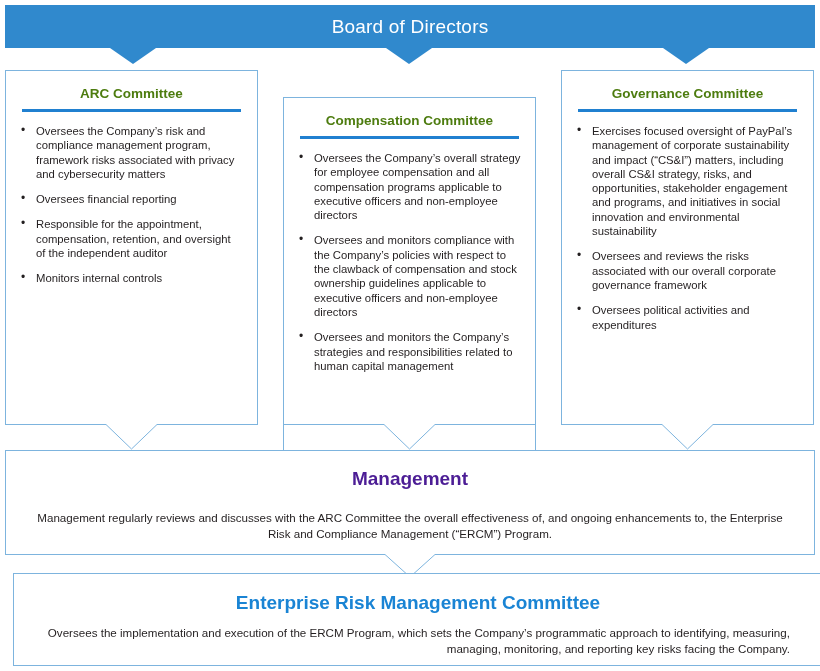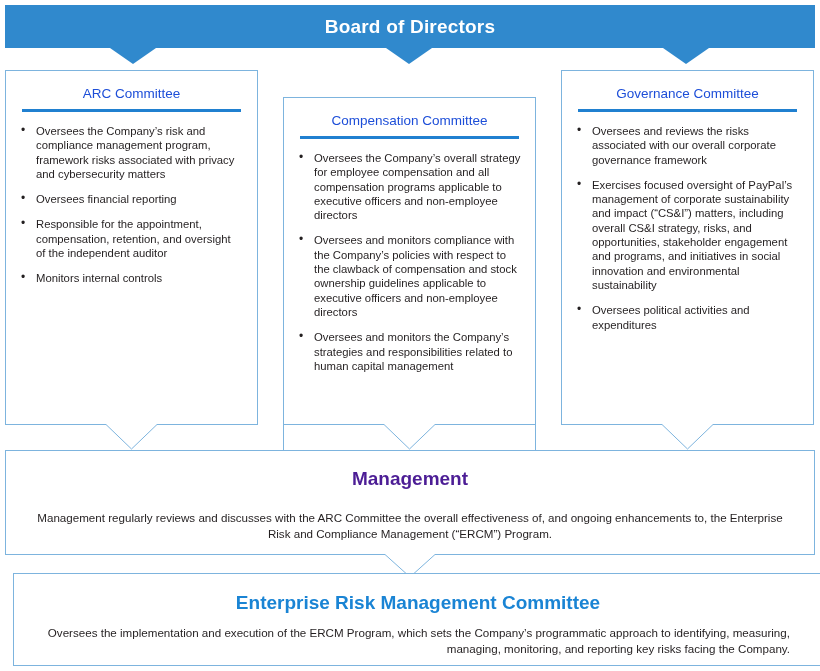--- a/index.html
+++ b/index.html
@@ -24,21 +24,21 @@
     width: 810px;
     height: 43px;
     background: #3089cd;
     display: flex;
     align-items: center;
     justify-content: center;
   }
   .board-banner-title {
     color: #ffffff;
     font-size: 19px;
-    font-weight: bold;
+    font-weight: normal;
     letter-spacing: 0.2px;
   }
 
   
   .banner-arrow {
     position: absolute;
     top: 48px;
     width: 0;
     height: 0;
     border-left: 23px solid transparent;
@@ -60,22 +60,22 @@
     border-bottom: none;
     background: #ffffff;
   }
   .committee.c1 { left: 5px; }
   .committee.c2 { left: 283px; margin-top: 27px; }
   .committee.c3 { left: 561px; }
 
   .committee-title {
     text-align: center;
     font-size: 13.5px;
-    font-weight: normal;
-    color: #1d4ed8;
+    font-weight: bold;
+    color: #4d7c0f;
     margin: 15px 10px 0 10px;
   }
   .committee-rule {
     height: 3px;
     background: #2080d0;
     margin: 8px 16px 0 16px;
   }
   .committee-list {
     list-style: none;
     margin: 12px 0 0 0;
@@ -194,22 +194,22 @@
   </ul>
 </div>
 <svg class="notch-bottom" style="left:283px; top:424px; width:253px;" viewBox="0 0 253 30" preserveAspectRatio="none">
   <path d="M0.5,0.5 L101,0.5 L126.5,25 L152,0.5 L252.5,0.5" fill="none" stroke="#7db4de" stroke-width="1"></path>
 </svg>
 
 <div class="committee c3">
   <div class="committee-title">Governance Committee</div>
   <div class="committee-rule"></div>
   <ul class="committee-list">
+    <li>Exercises focused oversight of PayPal’s management of corporate sustainability and impact (“CS&amp;I”) matters, including overall CS&amp;I strategy, risks, and opportunities, stakeholder engagement and programs, and initiatives in social innovation and environmental sustainability</li>
     <li>Oversees and reviews the risks associated with our overall corporate governance framework</li>
-    <li>Exercises focused oversight of PayPal’s management of corporate sustainability and impact (“CS&amp;I”) matters, including overall CS&amp;I strategy, risks, and opportunities, stakeholder engagement and programs, and initiatives in social innovation and environmental sustainability</li>
     <li>Oversees political activities and expenditures</li>
   </ul>
 </div>
 <svg class="notch-bottom" style="left:561px; top:424px; width:253px;" viewBox="0 0 253 30" preserveAspectRatio="none">
   <path d="M0.5,0.5 L101,0.5 L126.5,25 L152,0.5 L252.5,0.5" fill="none" stroke="#7db4de" stroke-width="1"></path>
 </svg>
 
 <div class="management">
   <div class="management-title">Management</div>
   <div class="management-body">Management regularly reviews and discusses with the ARC Committee the overall effectiveness of, and ongoing enhancements to, the Enterprise Risk and Compliance Management (“ERCM”) Program.</div>

